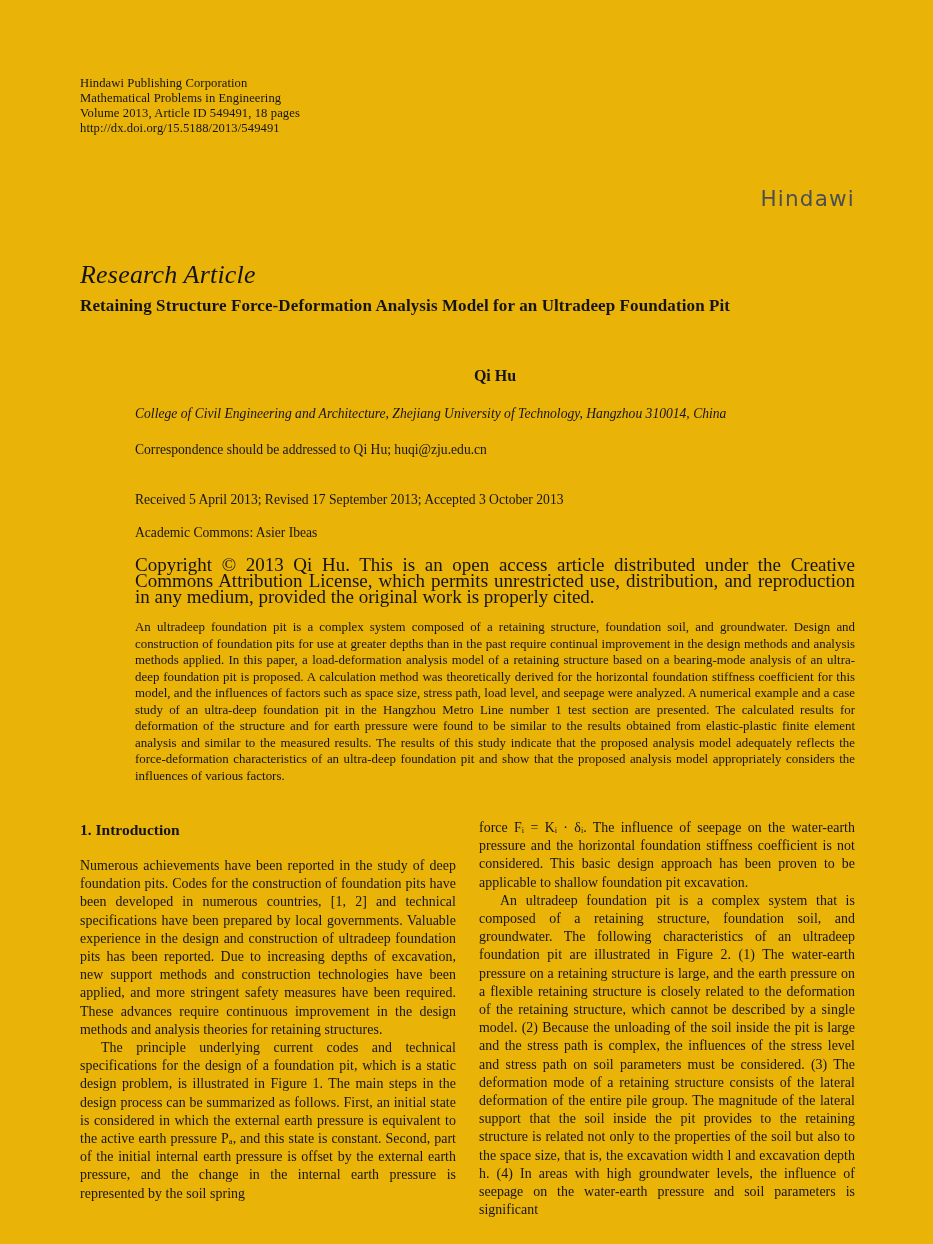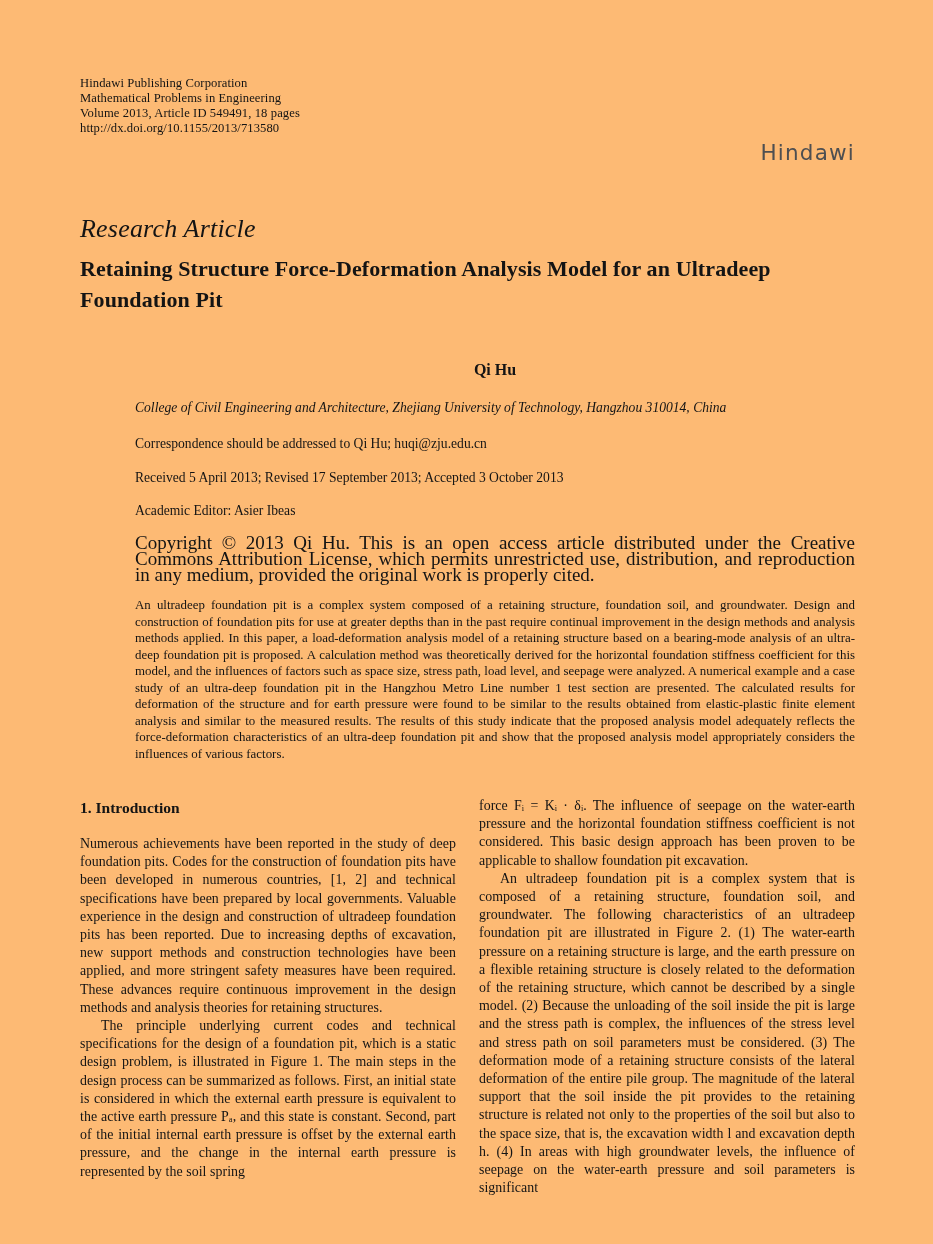--- a/index.html
+++ b/index.html
@@ -1,58 +1,58 @@
 <!DOCTYPE html>
 <html><head>
 <meta charset="utf-8">
 <style>
   * { margin: 0; padding: 0; box-sizing: border-box; }
   html, body { background: #ffffff; }
   .page {
     position: relative;
     width: 933px;
     height: 1244px;
-    background: #fdba74;
+    background: #eab308;
     color: #141414;
     font-family: "Liberation Serif", "DejaVu Serif", serif;
     padding: 76px 78px 0 80px;
     overflow: hidden;
   }
   
   .pub-block { font-size: 12.6px; line-height: 15px; letter-spacing: 0.1px; }
   .logo-row { text-align: right; margin-top: 4px; }
   .logo {
     display: inline-block;
     font-family: "DejaVu Sans", "Liberation Sans", sans-serif;
     font-size: 21.5px;
     letter-spacing: 1.2px;
     color: #4e4f51;
     font-weight: 500;
+    margin-top: 46px;
   }
   
   .article-type {
     margin-top: 49px;
     font-style: italic;
     font-size: 26px;
     letter-spacing: 0.2px;
   }
   h1.title {
-    margin-top: 9px;
-    font-size: 22px;
+    font-size: 17px;
     line-height: 31px;
     font-weight: bold;
     max-width: 745px;
     letter-spacing: 0.1px;
   }
   
   .meta { margin-left: 55px; margin-right: 0; }
   .author { margin-top: 46px; font-size: 16px; font-weight: bold; text-align: center; }
   .affiliation { margin-top: 21px; font-size: 13.6px; font-style: italic; }
   .correspondence { margin-top: 20px; font-size: 13.6px; }
-  .history { margin-top: 18px; font-size: 13.6px; }
+  .history { margin-top: 34px; font-size: 13.6px; }
   .editor { margin-top: 17px; font-size: 13.6px; }
   .copyright { margin-top: 16px; font-size: 19px; line-height: 16px; text-align: justify; }
   .abstract { margin-top: 14px; font-size: 12.9px; line-height: 16.5px; text-align: justify; }
   
   .body-cols { display: flex; gap: 23px; margin-top: 35px; }
   .col { flex: 1 1 0; min-width: 0; }
   .col h2 { font-size: 15.5px; font-weight: bold; margin: 2px 0 18px 0; }
   .col p {
     font-size: 13.9px;
     line-height: 18.2px;
@@ -63,37 +63,37 @@
 </style>
 </head>
 <body>
 
 <div class="page">
 
   <div class="pub-block">
     <div>Hindawi Publishing Corporation</div>
     <div>Mathematical Problems in Engineering</div>
     <div>Volume 2013, Article ID 549491, 18 pages</div>
-    <div>http://dx.doi.org/10.1155/2013/713580</div>
+    <div>http://dx.doi.org/15.5188/2013/549491</div>
   </div>
 
   <div class="logo-row">
     <span class="logo">Hindawi</span>
   </div>
 
   <div class="article-type">Research Article</div>
 
   <h1 class="title">Retaining Structure Force-Deformation Analysis Model for an Ultradeep Foundation Pit</h1>
 
   <div class="meta">
     <div class="author">Qi Hu</div>
     <div class="affiliation">College of Civil Engineering and Architecture, Zhejiang University of Technology, Hangzhou 310014, China</div>
     <div class="correspondence">Correspondence should be addressed to Qi Hu; huqi@zju.edu.cn</div>
     <div class="history">Received 5 April 2013; Revised 17 September 2013; Accepted 3 October 2013</div>
-    <div class="editor">Academic Editor: Asier Ibeas</div>
+    <div class="editor">Academic Commons: Asier Ibeas</div>
     <div class="copyright">Copyright © 2013 Qi Hu. This is an open access article distributed under the Creative Commons Attribution License, which permits unrestricted use, distribution, and reproduction in any medium, provided the original work is properly cited.</div>
     <div class="abstract">An ultradeep foundation pit is a complex system composed of a retaining structure, foundation soil, and groundwater. Design and construction of foundation pits for use at greater depths than in the past require continual improvement in the design methods and analysis methods applied. In this paper, a load-deformation analysis model of a retaining structure based on a bearing-mode analysis of an ultra-deep foundation pit is proposed. A calculation method was theoretically derived for the horizontal foundation stiffness coefficient for this model, and the influences of factors such as space size, stress path, load level, and seepage were analyzed. A numerical example and a case study of an ultra-deep foundation pit in the Hangzhou Metro Line number 1 test section are presented. The calculated results for deformation of the structure and for earth pressure were found to be similar to the results obtained from elastic-plastic finite element analysis and similar to the measured results. The results of this study indicate that the proposed analysis model adequately reflects the force-deformation characteristics of an ultra-deep foundation pit and show that the proposed analysis model appropriately considers the influences of various factors.</div>
   </div>
 
   <section class="body-cols">
     <div class="col">
       <h2>1. Introduction</h2>
       <p>Numerous achievements have been reported in the study of deep foundation pits. Codes for the construction of foundation pits have been developed in numerous countries, [1, 2] and technical specifications have been prepared by local governments. Valuable experience in the design and construction of ultradeep foundation pits has been reported. Due to increasing depths of excavation, new support methods and construction technologies have been applied, and more stringent safety measures have been required. These advances require continuous improvement in the design methods and analysis theories for retaining structures.</p>
       <p class="indent">The principle underlying current codes and technical specifications for the design of a foundation pit, which is a static design problem, is illustrated in Figure 1. The main steps in the design process can be summarized as follows. First, an initial state is considered in which the external earth pressure is equivalent to the active earth pressure Pₐ, and this state is constant. Second, part of the initial internal earth pressure is offset by the external earth pressure, and the change in the internal earth pressure is represented by the soil spring</p>
     </div>

